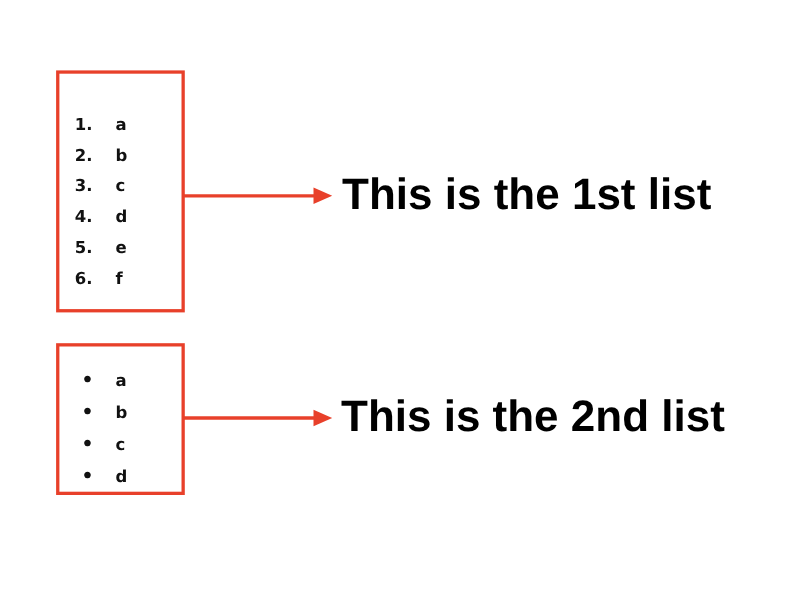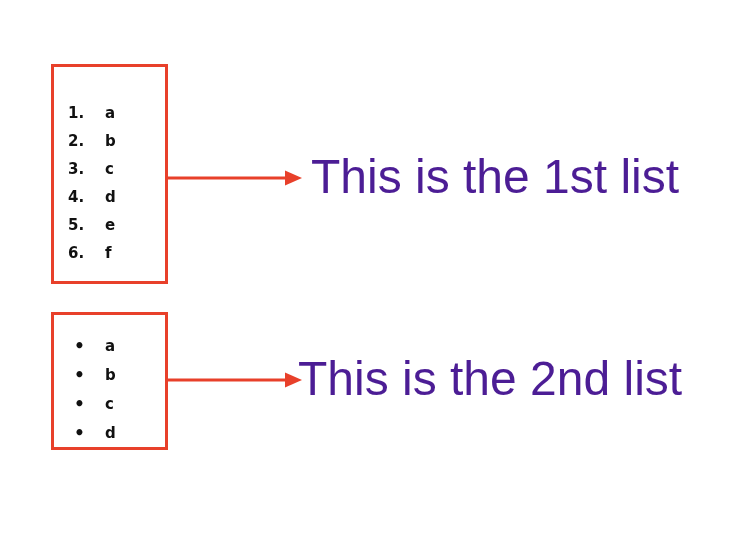--- a/index.html
+++ b/index.html
@@ -92,29 +92,29 @@
   .arrow svg {
     display: block;
     overflow: visible;
   }
   #arrow-1 { left: 166px; top: 166px; width: 140px; }
   #arrow-2 { left: 166px; top: 368px; width: 140px; }
 
   
   .callout {
     position: absolute;
-    color: #4c1d95;
+    color: #000000;
     font-family: "Liberation Sans", sans-serif;
-    font-weight: 400;
-    font-size: 48px;
+    font-weight: 700;
+    font-size: 40px;
     line-height: 44px;
     white-space: nowrap;
   }
   #label-1 { left: 311px; top: 155px; }
-  #label-2 { left: 298px; top: 357px; }
+  #label-2 { left: 310px; top: 357px; }
 </style>
 </head>
 <body>
 
 <div id="canvas">
 
   <div class="list-box" id="box-ordered">
     <div class="items">
       <div class="list-row">
         <span class="row-marker">1.</span>

